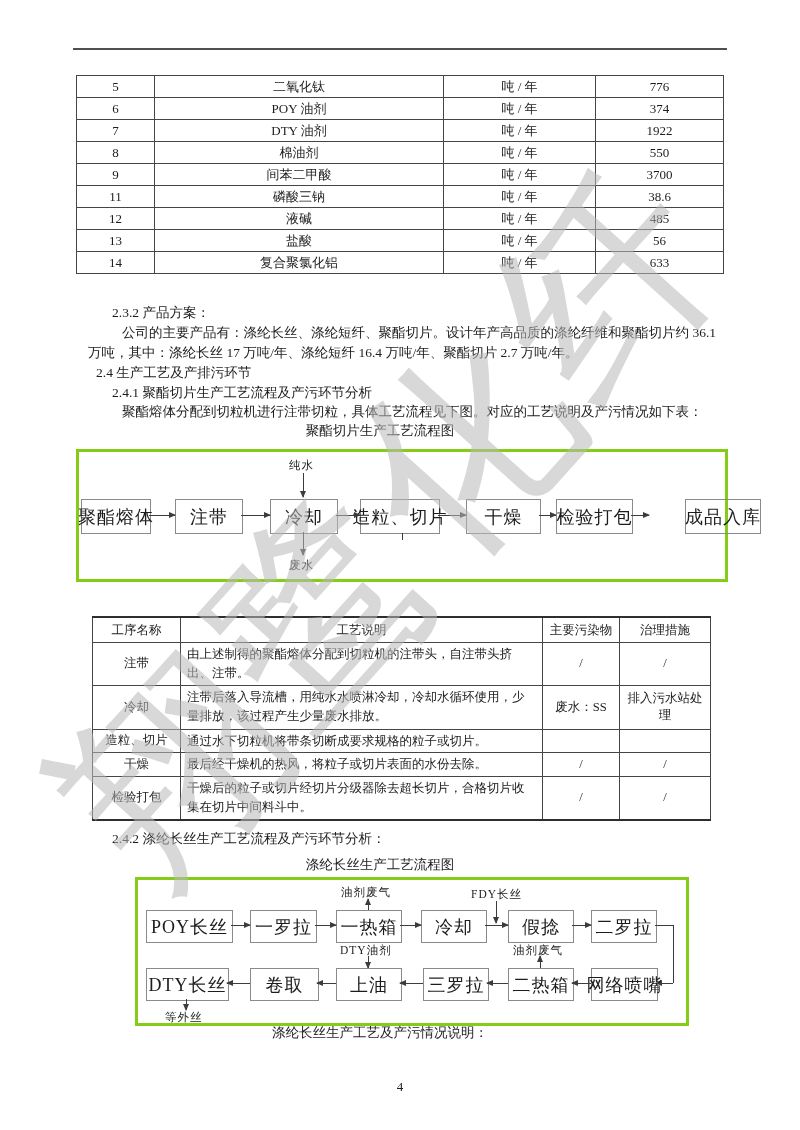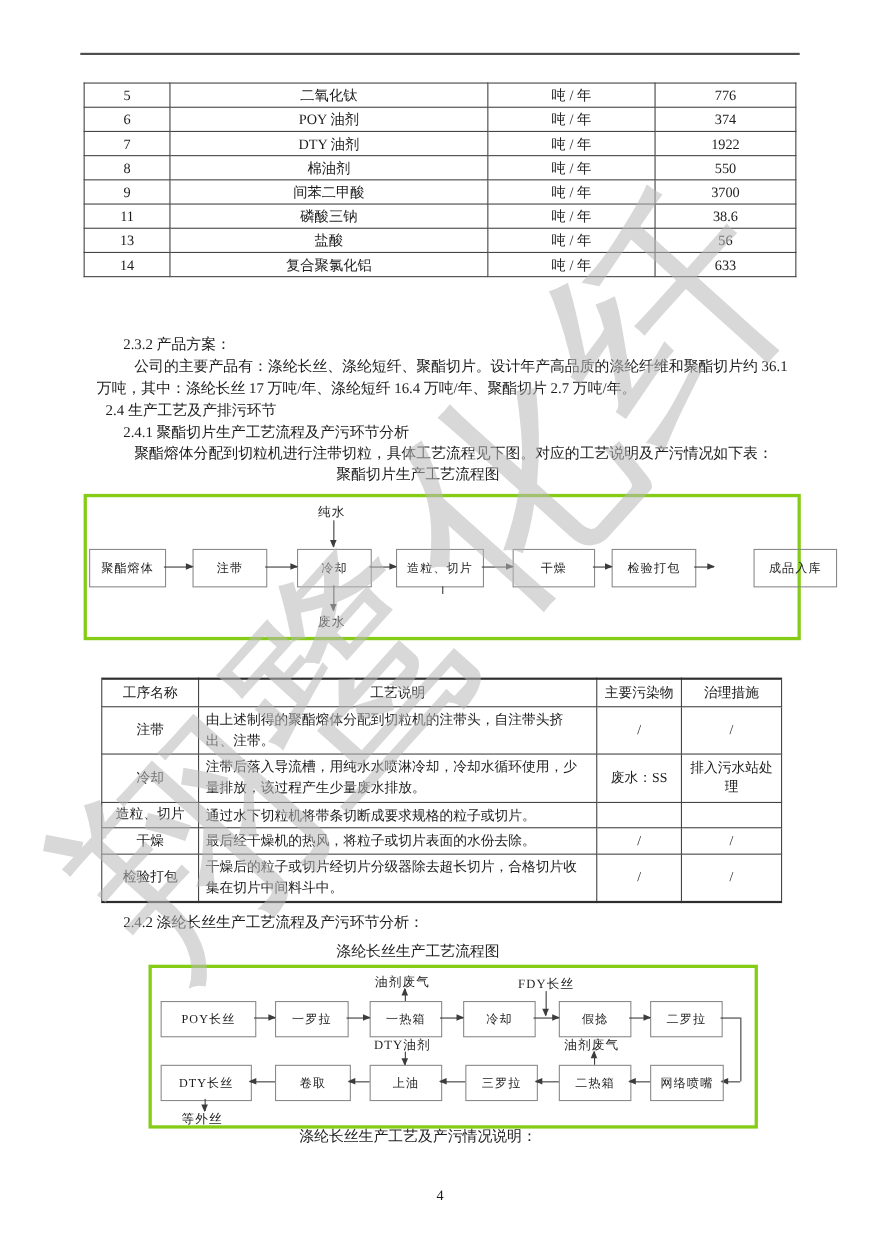--- a/index.html
+++ b/index.html
@@ -21,21 +21,21 @@
   #t2 tr.hdr td { height:24px; }
   #t2 { border-top:2px solid #2e2e2e; border-bottom:2px solid #2e2e2e; }
 
   
   .tline { position:absolute; font-size:13.5px; white-space:nowrap; }
   .center { left:0; width:760px; text-align:center; }
 
   
   .fc { position:absolute; border:3px solid #84cc16; background:transparent; }
   .fbox { position:absolute; border:1px solid #8a8a8a; display:flex; align-items:center; justify-content:center;
-          font-size:11px; white-space:nowrap; letter-spacing:1px; }
+          font-size:18px; white-space:nowrap; letter-spacing:1px; }
   .flabel { position:absolute; font-size:11.5px; white-space:nowrap; letter-spacing:1px; }
   .harrow { position:absolute; height:0; border-top:1px solid #3c3c3c; }
   .harrow.right:after { content:""; position:absolute; right:-1px; top:-4px;
       border-left:7px solid #3c3c3c; border-top:3.5px solid transparent; border-bottom:3.5px solid transparent; }
   .harrow.left:before { content:""; position:absolute; left:-1px; top:-4px;
       border-right:7px solid #3c3c3c; border-top:3.5px solid transparent; border-bottom:3.5px solid transparent; }
   .hseg { position:absolute; height:0; border-top:1px solid #3c3c3c; }
   .vseg { position:absolute; width:0; border-left:1px solid #3c3c3c; }
   .varr { position:absolute; width:0; border-left:1px solid #3c3c3c; }
   .varr.down:after { content:""; position:absolute; left:-4px; bottom:-1px;
@@ -99,20 +99,26 @@
         <td>吨 / 年</td>
         <td>3700</td>
       </tr>
       <tr>
         <td>11</td>
         <td>磷酸三钠</td>
         <td>吨 / 年</td>
         <td>38.6</td>
       </tr>
       <tr>
+        <td>12</td>
+        <td>液碱</td>
+        <td>吨 / 年</td>
+        <td>485</td>
+      </tr>
+      <tr>
         <td>13</td>
         <td>盐酸</td>
         <td>吨 / 年</td>
         <td>56</td>
       </tr>
       <tr>
         <td>14</td>
         <td>复合聚氯化铝</td>
         <td>吨 / 年</td>
         <td>633</td>

